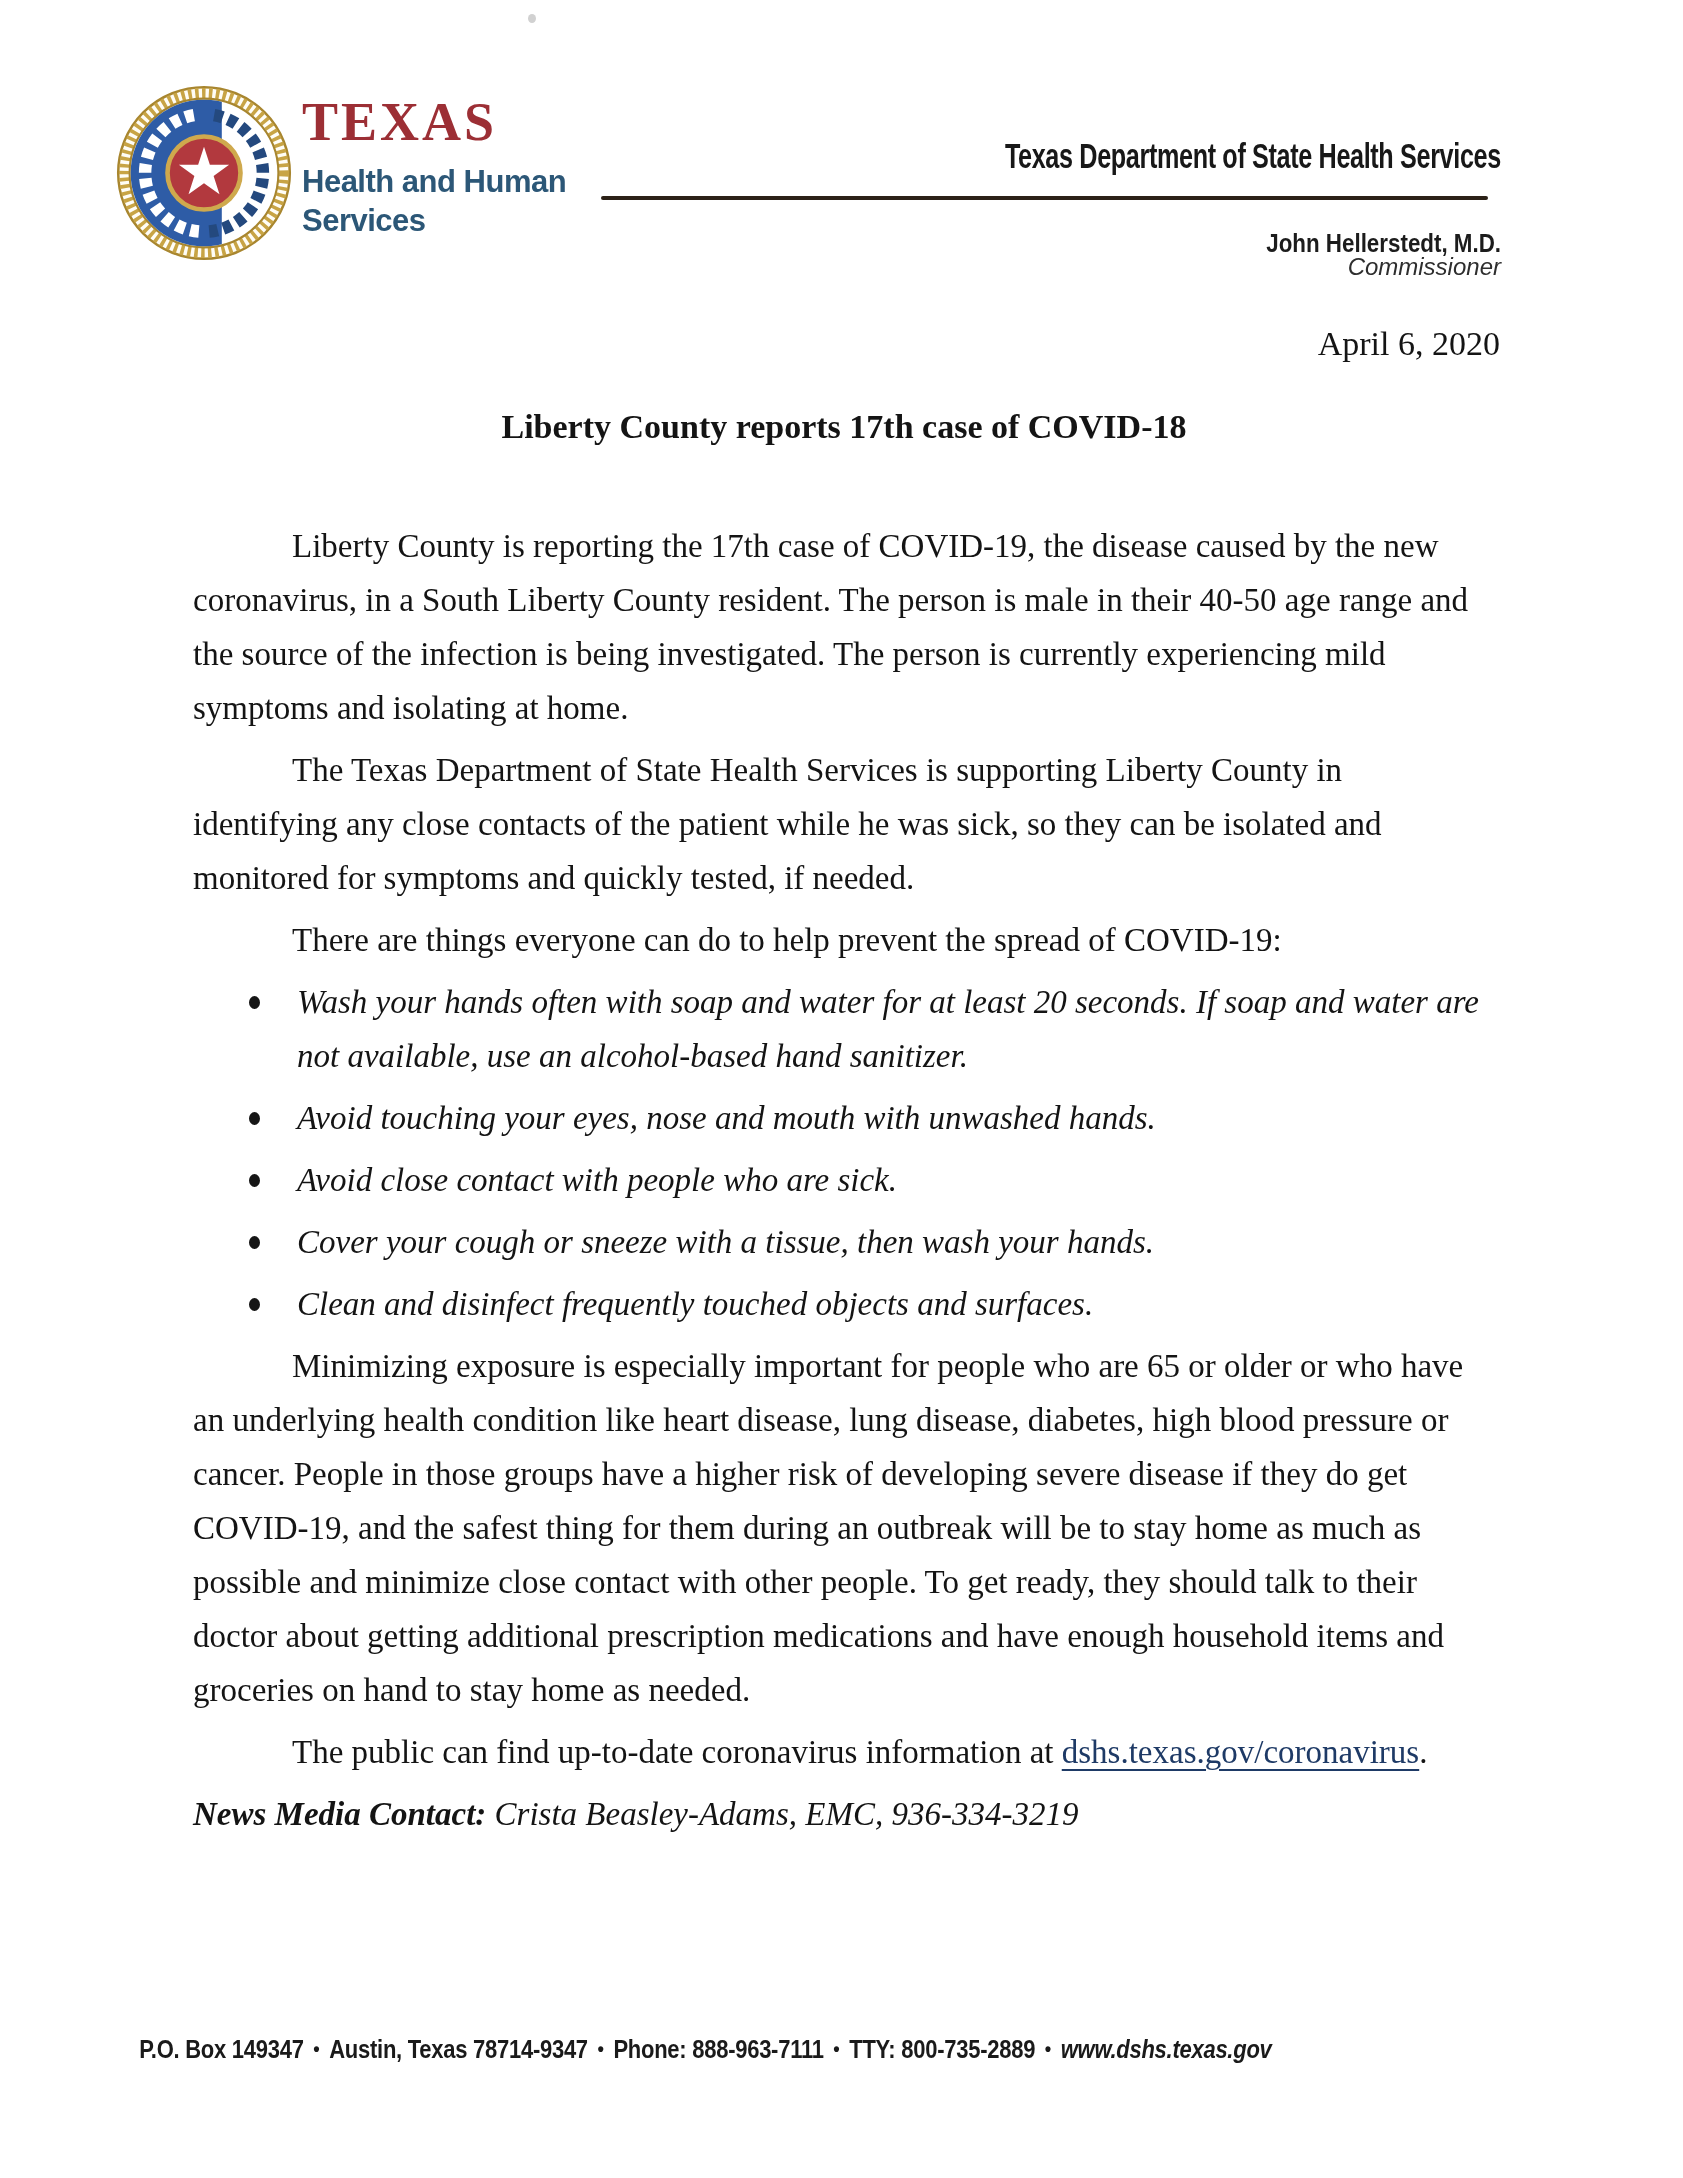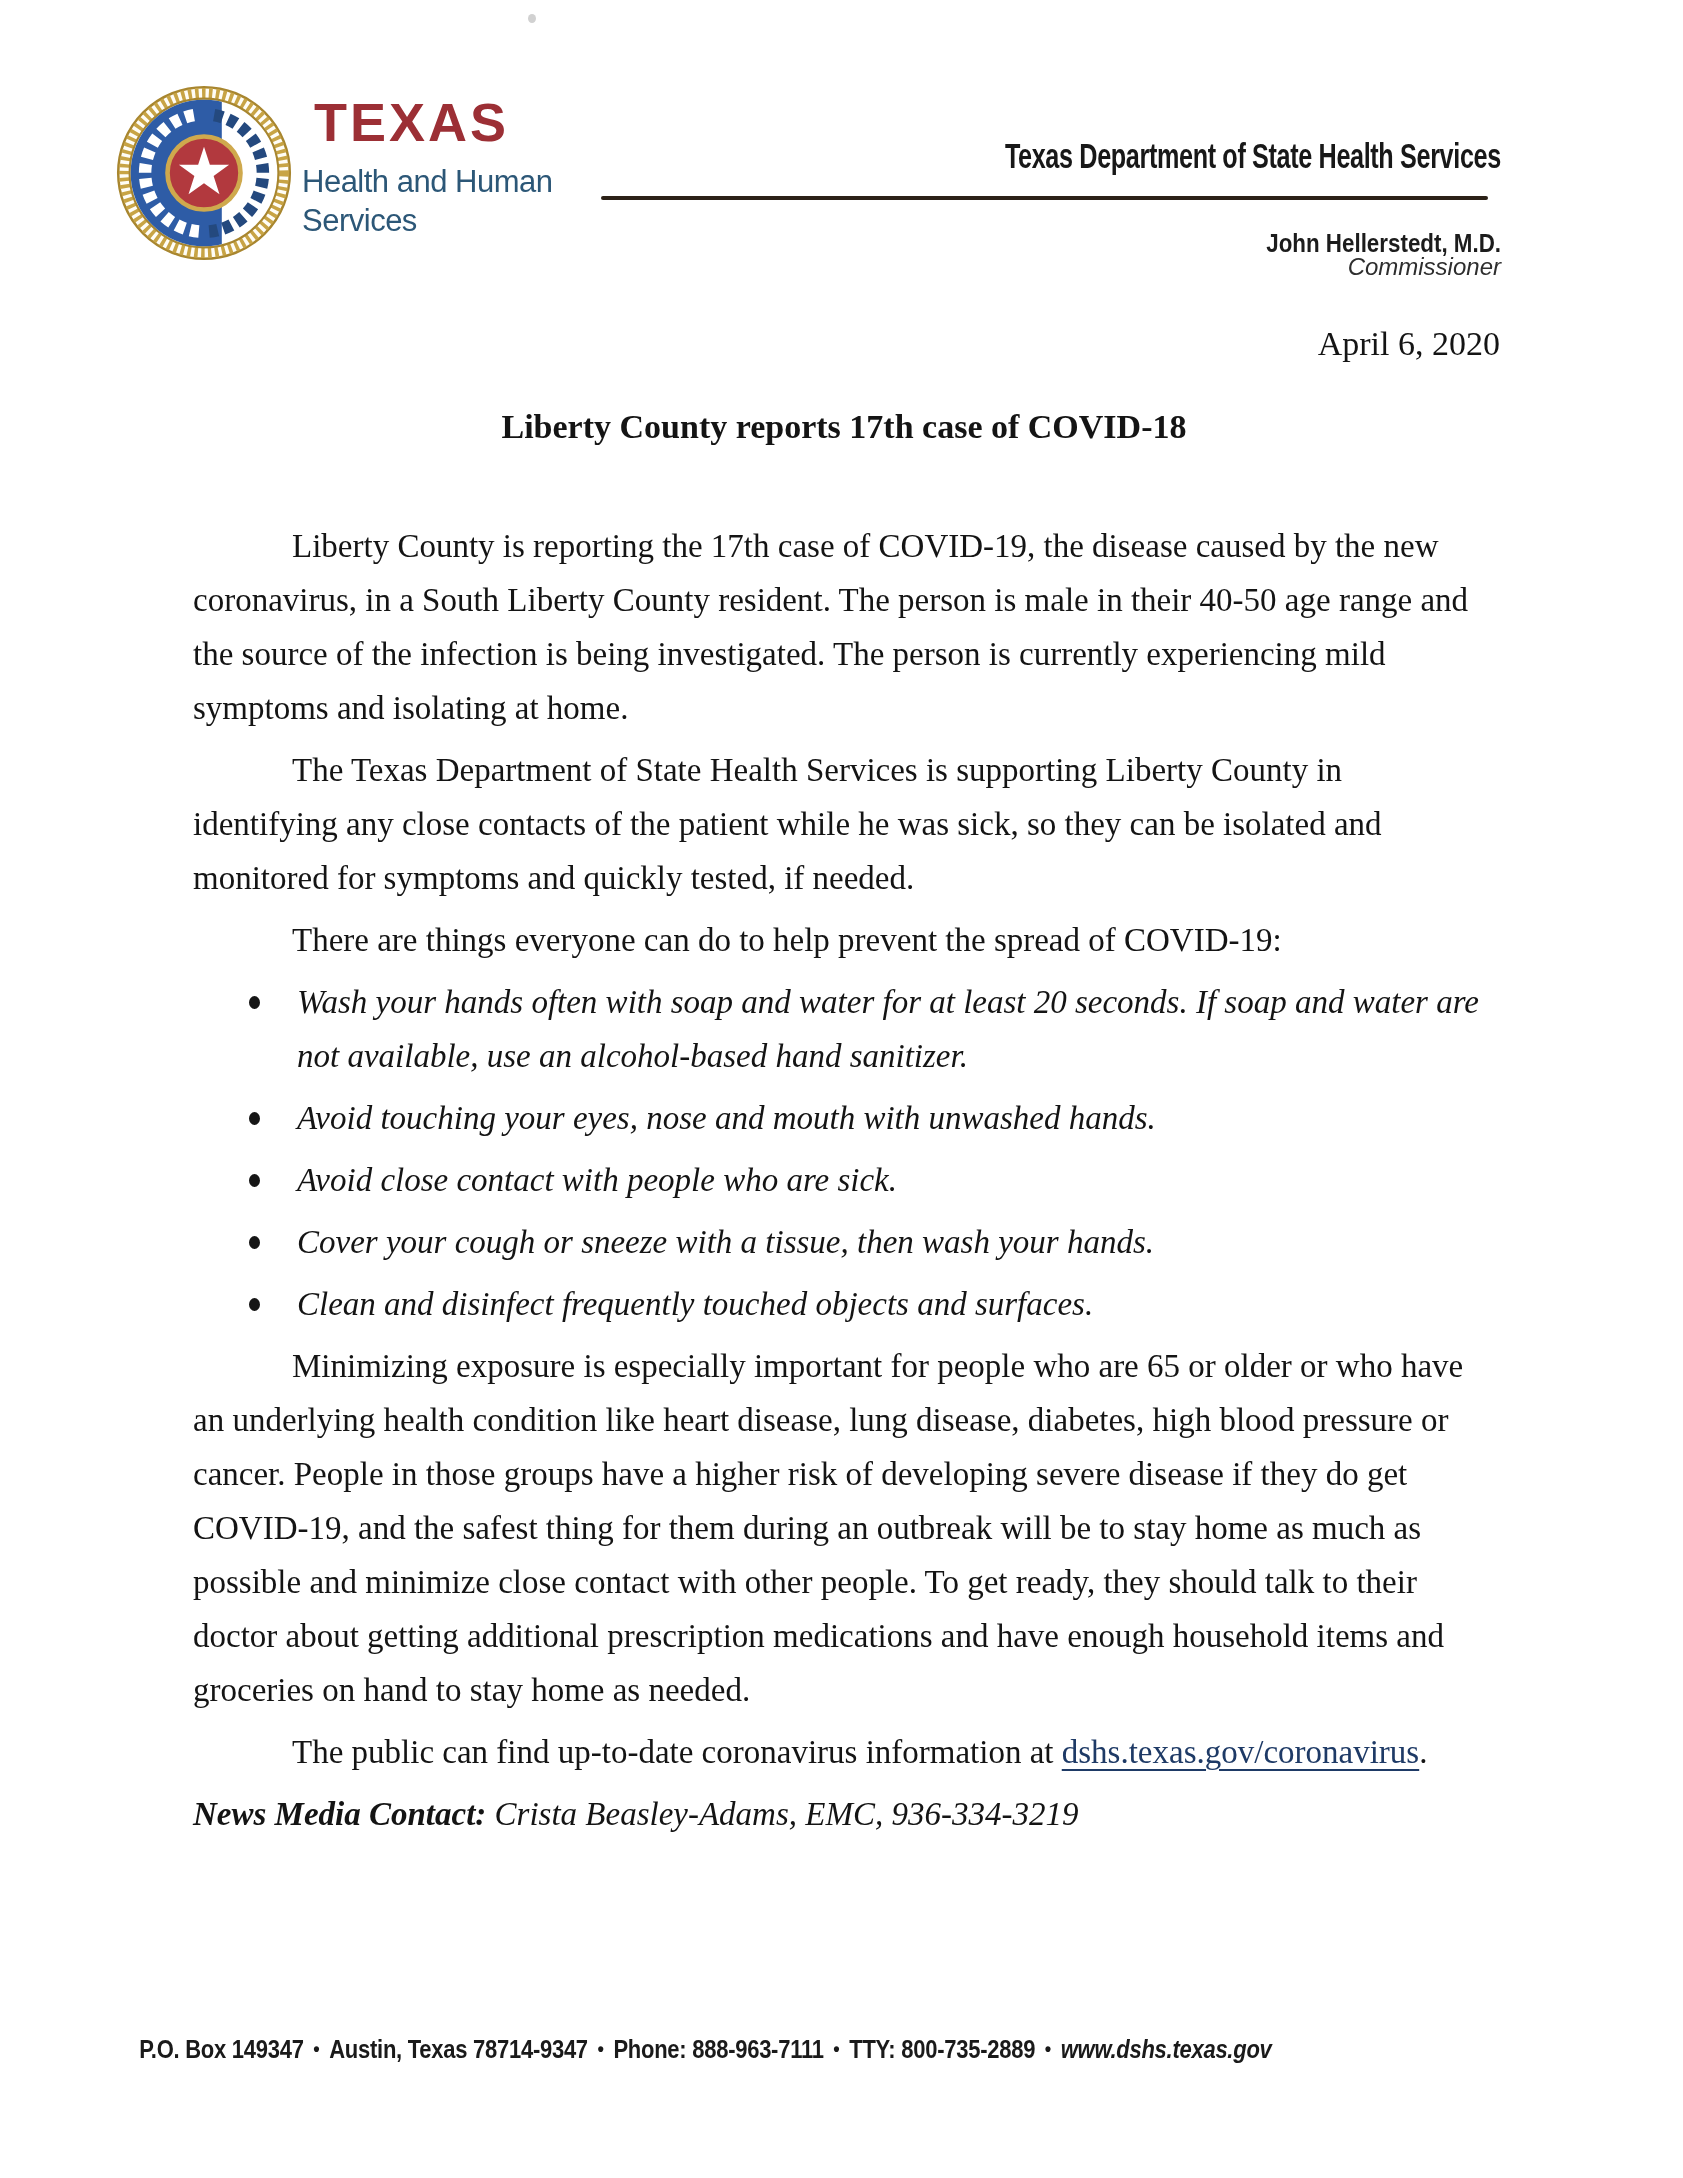--- a/index.html
+++ b/index.html
@@ -21,29 +21,28 @@
     width:1683px;height:2178px;
     background:#ffffff;
     overflow:hidden;
     font-family:"Liberation Serif", serif;
     color:var(--ink,#141414);
   }
   
   .seal{position:absolute;left:115px;top:84px;width:178px;height:178px;}
   .brand{position:absolute;left:302px;top:93px;}
   .brand-top{
-    font-family:Liberation Sans, sans-serif;
+    font-family:Liberation Serif, serif;
     font-weight:bold;font-size:54px;line-height:59px;letter-spacing:3px;
     color:var(--texas-red,#9c2f35);
-    margin-left:12px;
   }
   .brand-lines{
     margin-top:10px;
     font-family:"Liberation Sans", sans-serif;
-    font-weight:normal;font-size:31px;line-height:39px;
+    font-weight:bold;font-size:31px;line-height:39px;
     color:var(--hhs-blue,#2c5777);
     letter-spacing:-0.5px;
   }
   .rule{
     position:absolute;left:601px;top:196px;width:887px;height:4px;
     background:var(--rule,#2c2117);border-radius:2px;
   }
   .agency{
     position:absolute;right:182px;top:136px;text-align:right;white-space:nowrap;
   }

